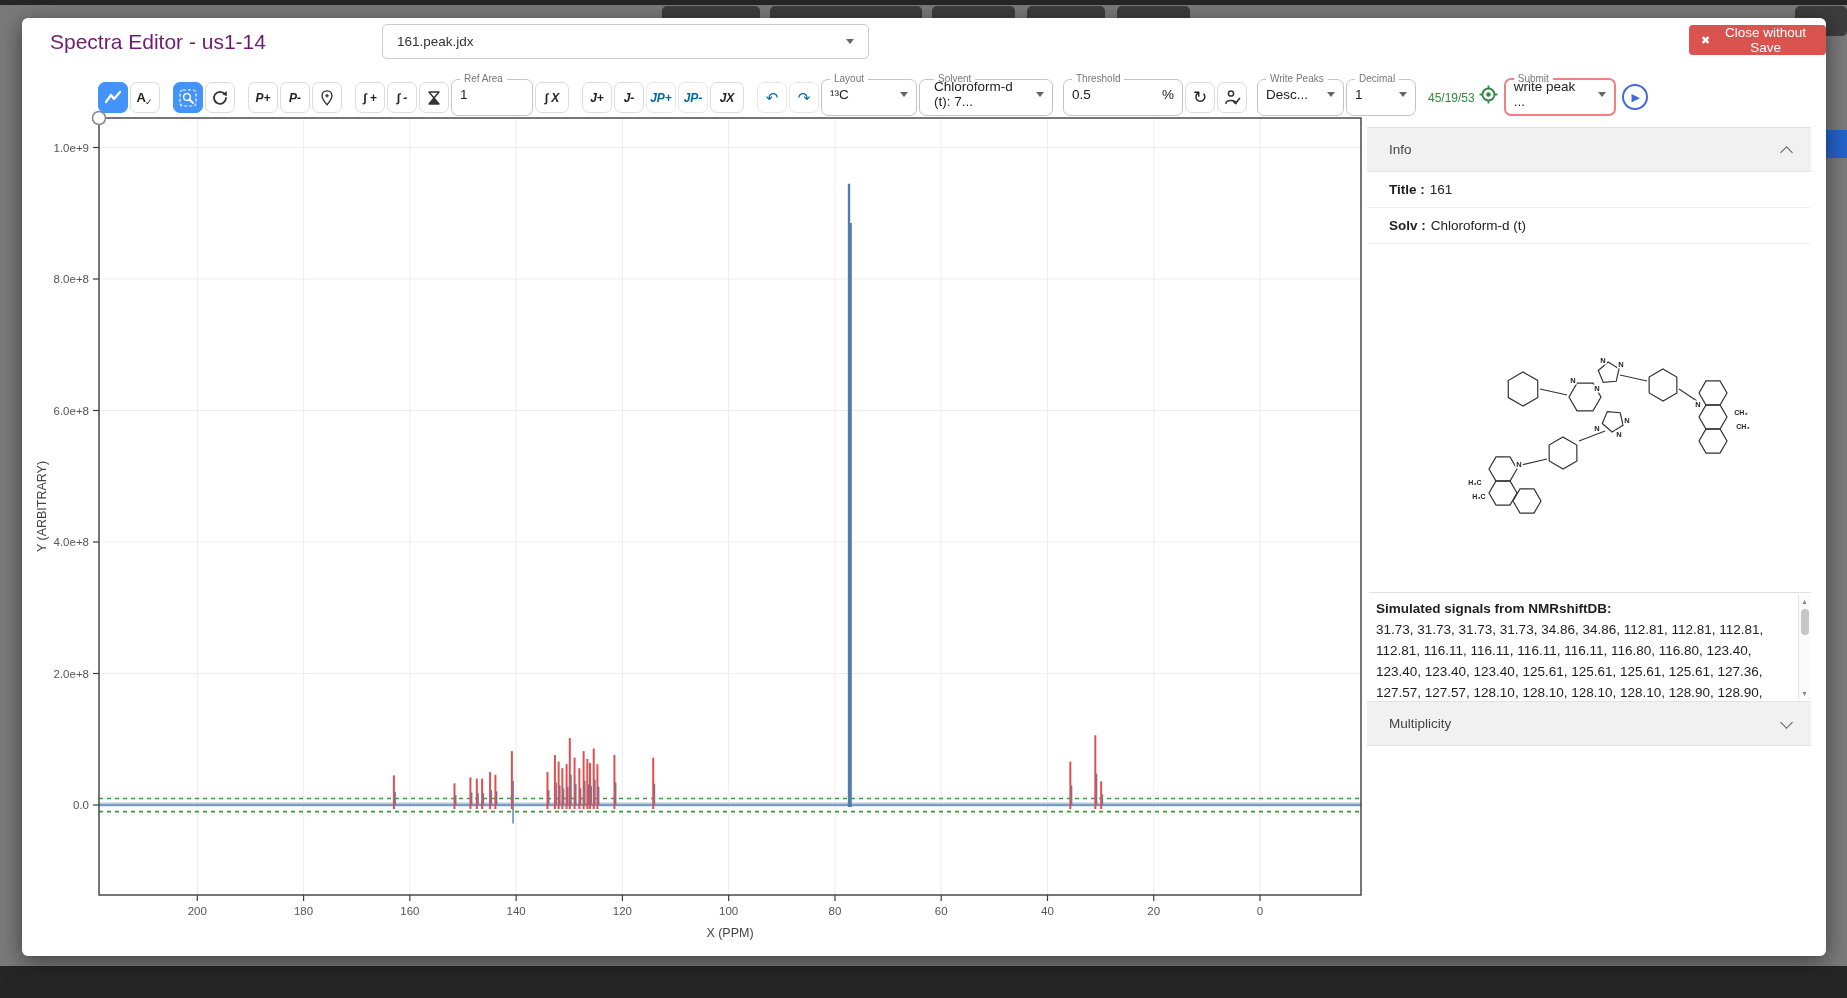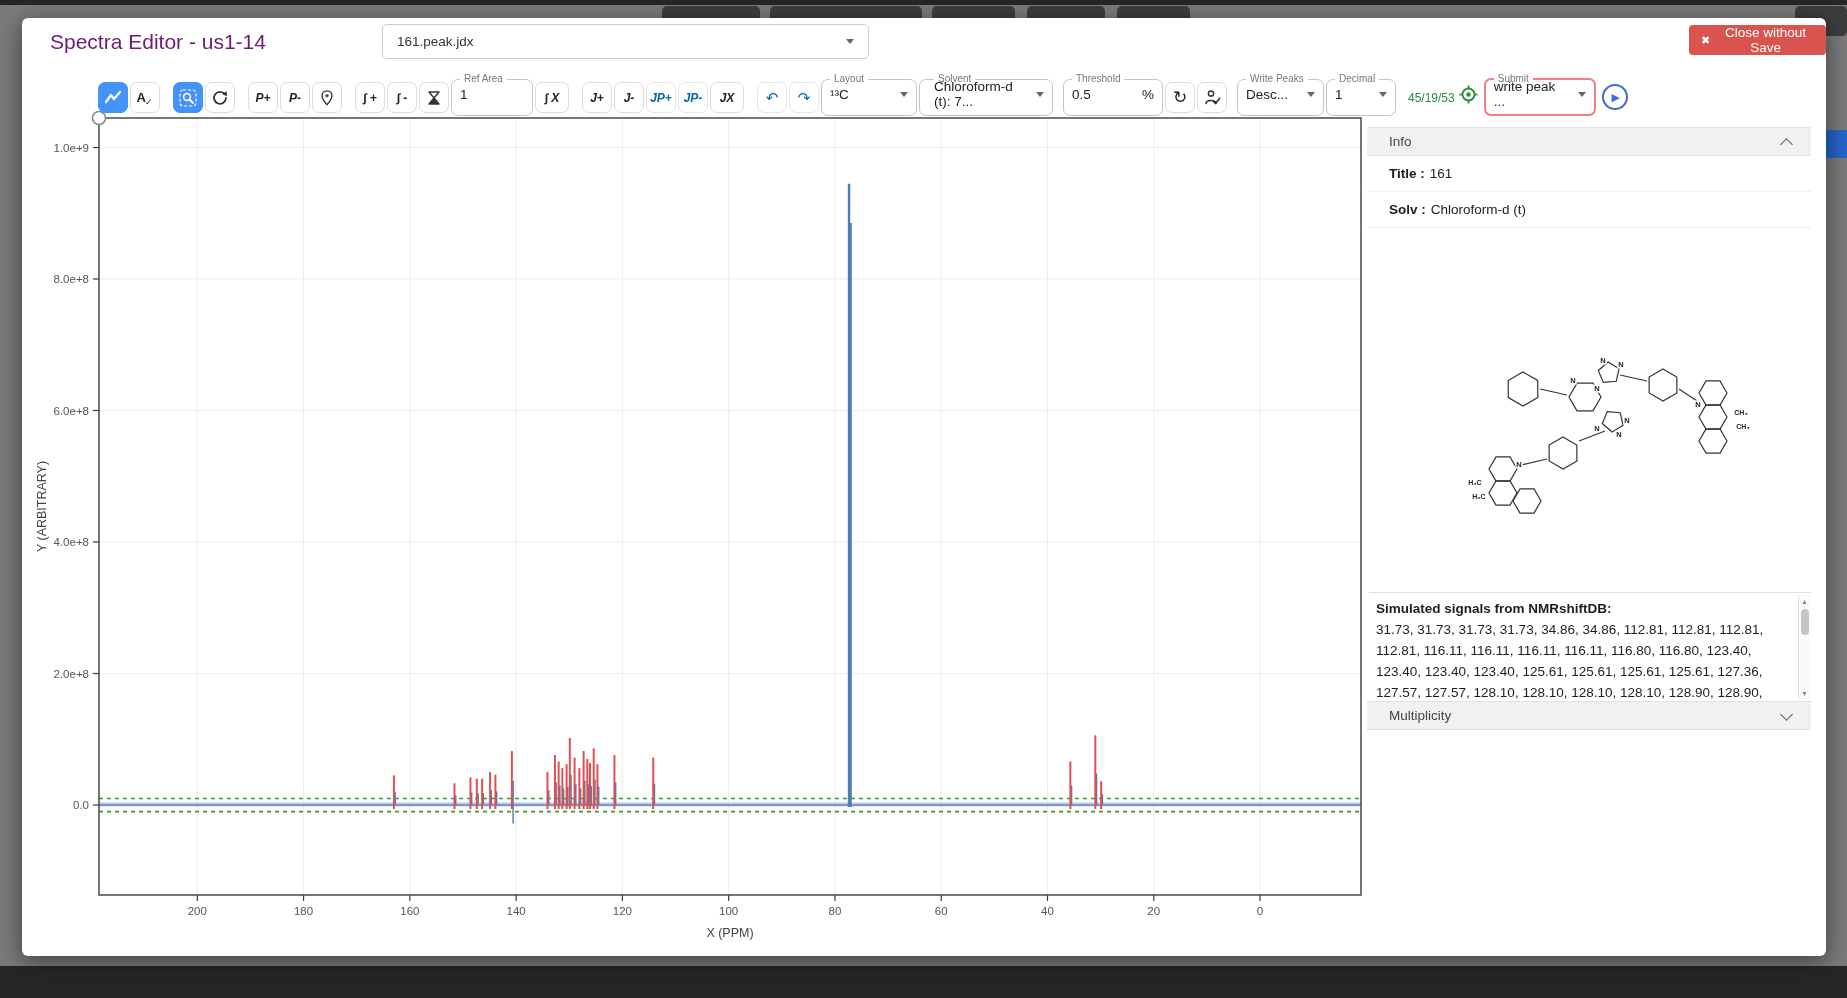--- a/index.html
+++ b/index.html
@@ -75,21 +75,21 @@
   .target-btn { background:none; border:none; padding:0; margin:0 6px 9px 0; align-self:flex-end; cursor:pointer; }
   .play-btn {
     width:26px; height:26px; border:2px solid #3f6ad8; border-radius:50%;
     background:#fff; color:#3f6ad8; font-size:11px; display:flex; align-items:center; justify-content:center;
     padding:0 0 0 2px; margin:0 0 6px 4px; align-self:flex-end; cursor:pointer; font-family:inherit;
   }
 
   
   .panel { position:absolute; left:1345px; top:109px; width:444px; z-index:3; background:#fff; }
   .panel-header {
-    height:29px; background:#f1f1f1; border-top:1px solid #e2e2e2; border-bottom:1px solid #e2e2e2;
+    height:45px; background:#f1f1f1; border-top:1px solid #e2e2e2; border-bottom:1px solid #e2e2e2;
     display:flex; align-items:center; justify-content:space-between;
     padding:0 20px 0 22px; font-size:13.5px; color:#444; cursor:pointer;
   }
   .chev { width:9px; height:9px; border-right:1.8px solid #555; border-bottom:1.8px solid #555; flex:none; }
   .chev.up   { transform:rotate(-135deg); margin-top:5px; }
   .chev.down { transform:rotate(45deg); margin-top:-3px; }
   .info-row {
     height:36px; display:flex; align-items:center; padding-left:22px;
     font-size:13.5px; color:#222; border-bottom:1px solid #efefef;
   }
@@ -345,21 +345,21 @@
     <fieldset class="ctl" style="width:134px;padding-left:14px;">
       <legend>Solvent</legend>
       <div class="ctl-body">
         <span>Chloroform-d (t): 7...</span>
         <span class="caret"></span>
       </div>
     </fieldset>
 
     <span class="tgap" style="width:8px;"></span>
 
-    <fieldset class="ctl" style="width:100px;">
+    <fieldset class="ctl" style="width:120px;">
       <legend>Threshold</legend>
       <div class="ctl-body">
         <input style="width: 52px;" value="0.5">
         <span>%</span>
       </div>
     </fieldset>
 
     <button class="tbtn">
       <span class="glyph" style="font-size:17px;">↻</span>
     </button>

